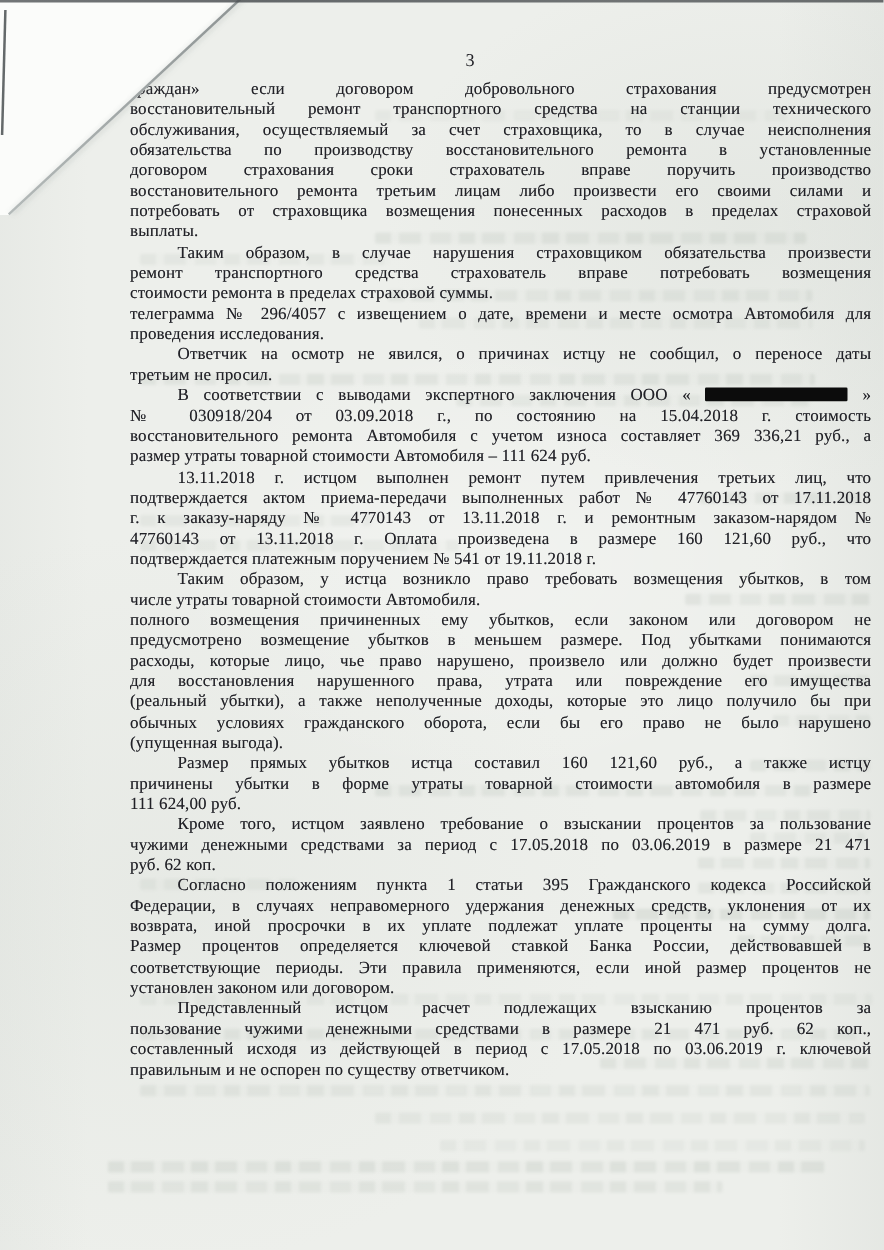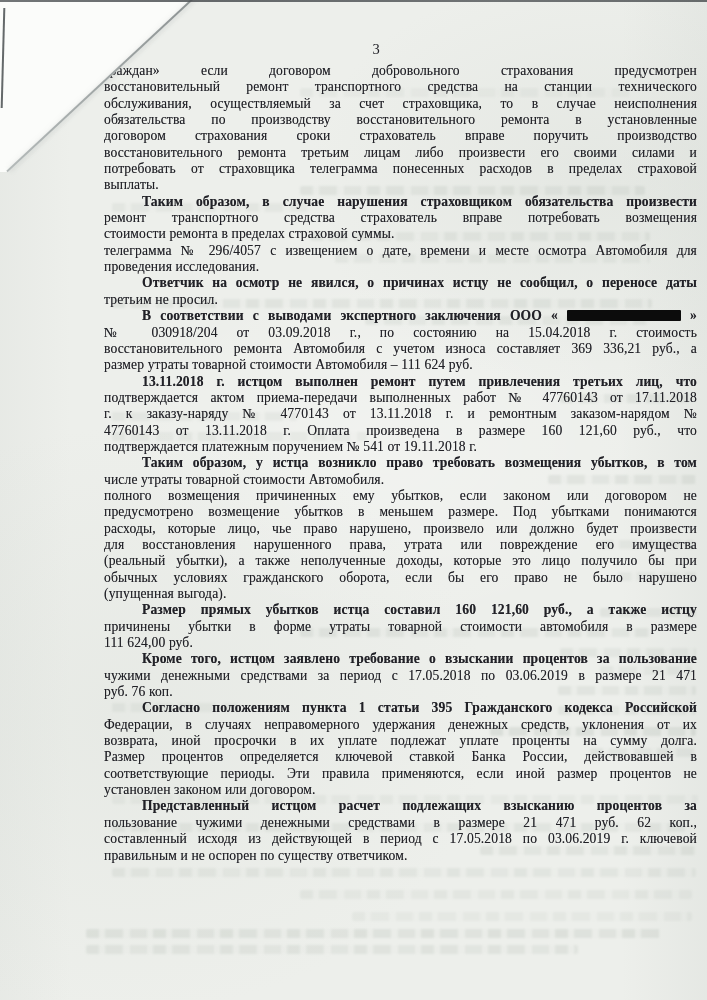--- a/index.html
+++ b/index.html
@@ -64,21 +64,21 @@
   }
   .text-block {
     position: absolute; left: 104px; top: 63px; width: 593px;
     color: var(--ink, #212127); font-size: 13.6px; line-height: 16.35px;
     z-index: 3; letter-spacing: .12px;
     text-shadow: 0 0 .5px rgba(30,30,38,.45);
   }
   .para { margin: 0; }
   .line { text-align: justify; text-align-last: justify; }
   .line.last { text-align-last: left; }
-  .line.indent { text-indent: 38px; font-weight: bold; }
+  .line.indent { text-indent: 38px; }
   .redaction {
     display: inline-block; width: 114px; height: 11px;
     background: var(--redaction, #0c0c0c); vertical-align: -1px;
     border-radius: 1px;
   }
 </style>
 </head>
 <body>
 
 <div class="scan">
@@ -124,21 +124,21 @@
   <div class="page-number">3</div>
 
   <main class="text-block" id="text-block">
       <div class="para">
         <div class="line">граждан» если договором добровольного страхования предусмотрен</div>
         <div class="line">восстановительный ремонт транспортного средства на станции технического</div>
         <div class="line">обслуживания, осуществляемый за счет страховщика, то в случае неисполнения</div>
         <div class="line">обязательства по производству восстановительного ремонта в установленные</div>
         <div class="line">договором страхования сроки страхователь вправе поручить производство</div>
         <div class="line">восстановительного ремонта третьим лицам либо произвести его своими силами и</div>
-        <div class="line">потребовать от страховщика телеграмма понесенных расходов в пределах страховой</div>
+        <div class="line">потребовать от страховщика возмещения понесенных расходов в пределах страховой</div>
         <div class="line last">выплаты.</div>
       </div>
       <div class="para">
         <div class="line indent">Таким образом, в случае нарушения страховщиком обязательства произвести</div>
         <div class="line">ремонт транспортного средства страхователь вправе потребовать возмещения</div>
         <div class="line last">стоимости ремонта в пределах страховой суммы.</div>
       </div>
       <div class="para">
         <div class="line">телеграмма № 296/4057 с извещением о дате, времени и месте осмотра Автомобиля для</div>
         <div class="line last">проведения исследования.</div>
@@ -174,21 +174,21 @@
         <div class="line last">(упущенная выгода).</div>
       </div>
       <div class="para">
         <div class="line indent">Размер прямых убытков истца составил 160&nbsp;121,60 руб., а также истцу</div>
         <div class="line">причинены убытки в форме утраты товарной стоимости автомобиля в размере</div>
         <div class="line last">111&nbsp;624,00 руб.</div>
       </div>
       <div class="para">
         <div class="line indent">Кроме того, истцом заявлено требование о взыскании процентов за пользование</div>
         <div class="line">чужими денежными средствами за период с 17.05.2018 по 03.06.2019 в размере 21&nbsp;471</div>
-        <div class="line last">руб. 76 коп.</div>
+        <div class="line last">руб. 62 коп.</div>
       </div>
       <div class="para">
         <div class="line indent">Согласно положениям пункта 1 статьи 395 Гражданского кодекса Российской</div>
         <div class="line">Федерации, в случаях неправомерного удержания денежных средств, уклонения от их</div>
         <div class="line">возврата, иной просрочки в их уплате подлежат уплате проценты на сумму долга.</div>
         <div class="line">Размер процентов определяется ключевой ставкой Банка России, действовавшей в</div>
         <div class="line">соответствующие периоды. Эти правила применяются, если иной размер процентов не</div>
         <div class="line last">установлен законом или договором.</div>
       </div>
       <div class="para">

